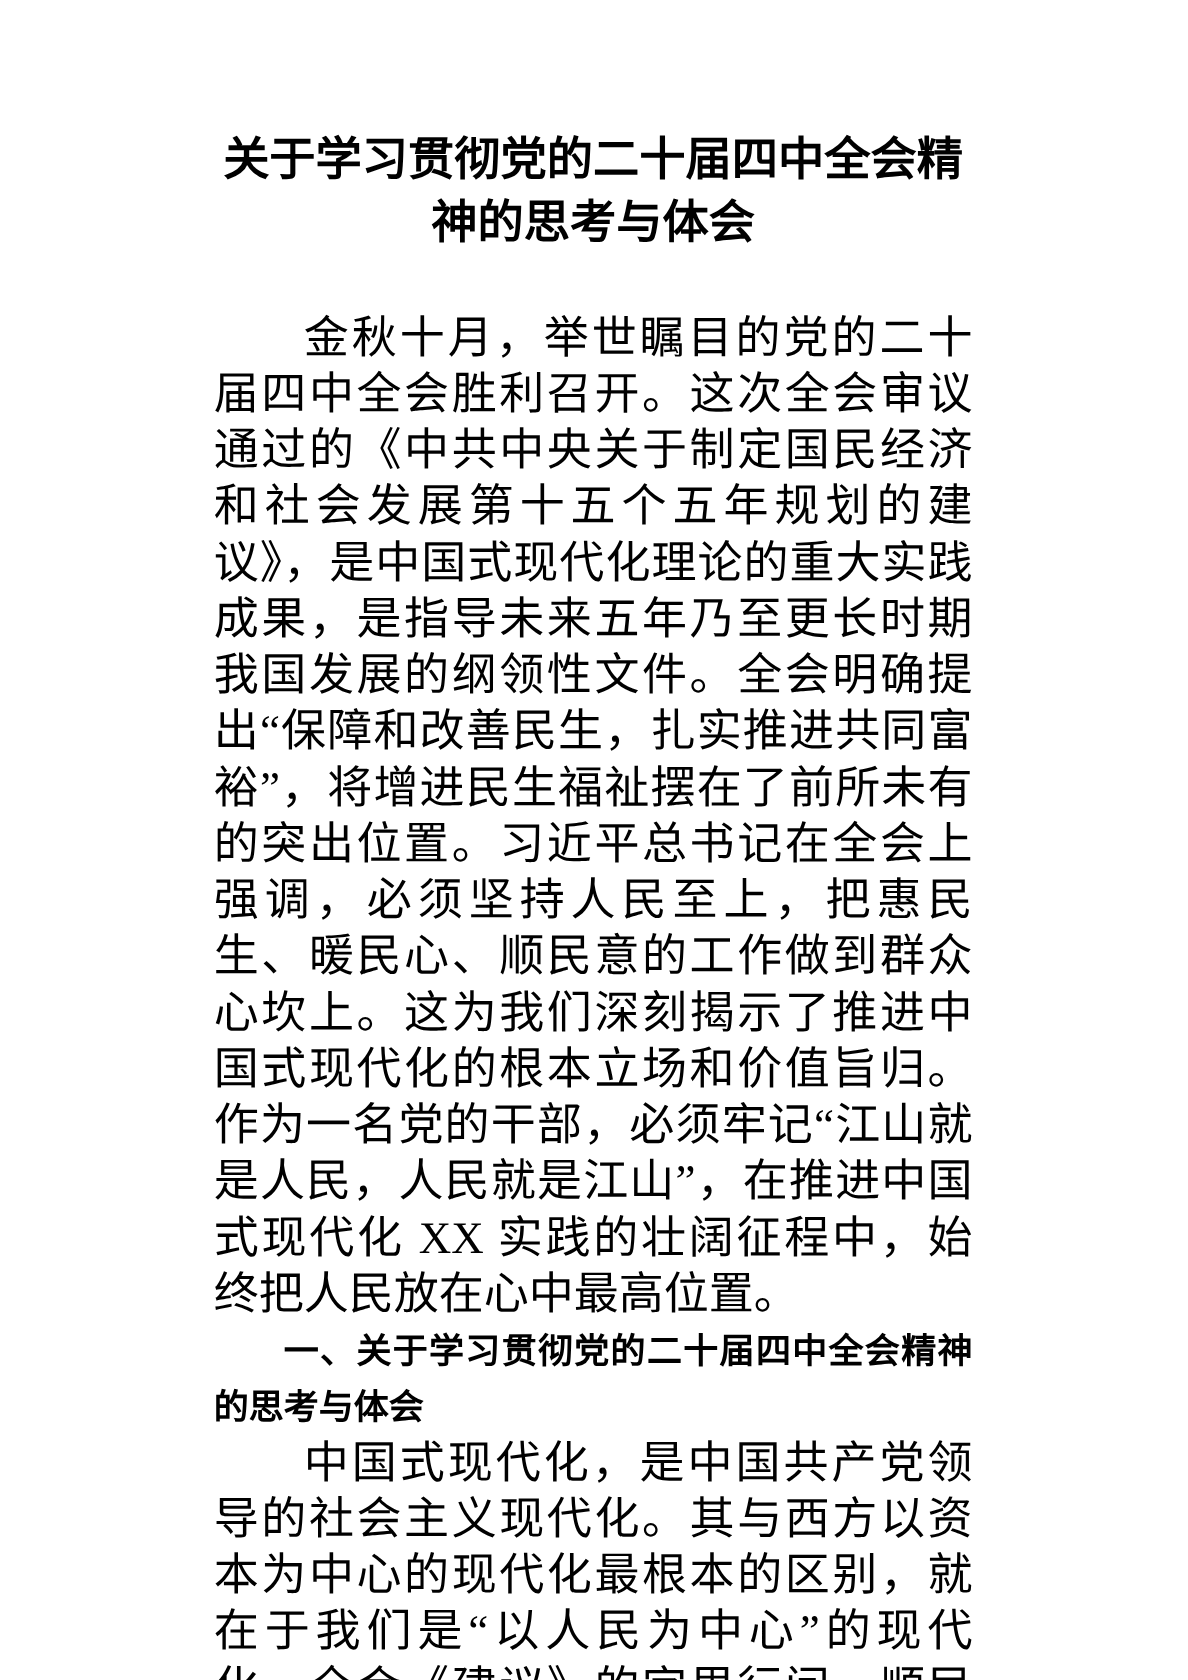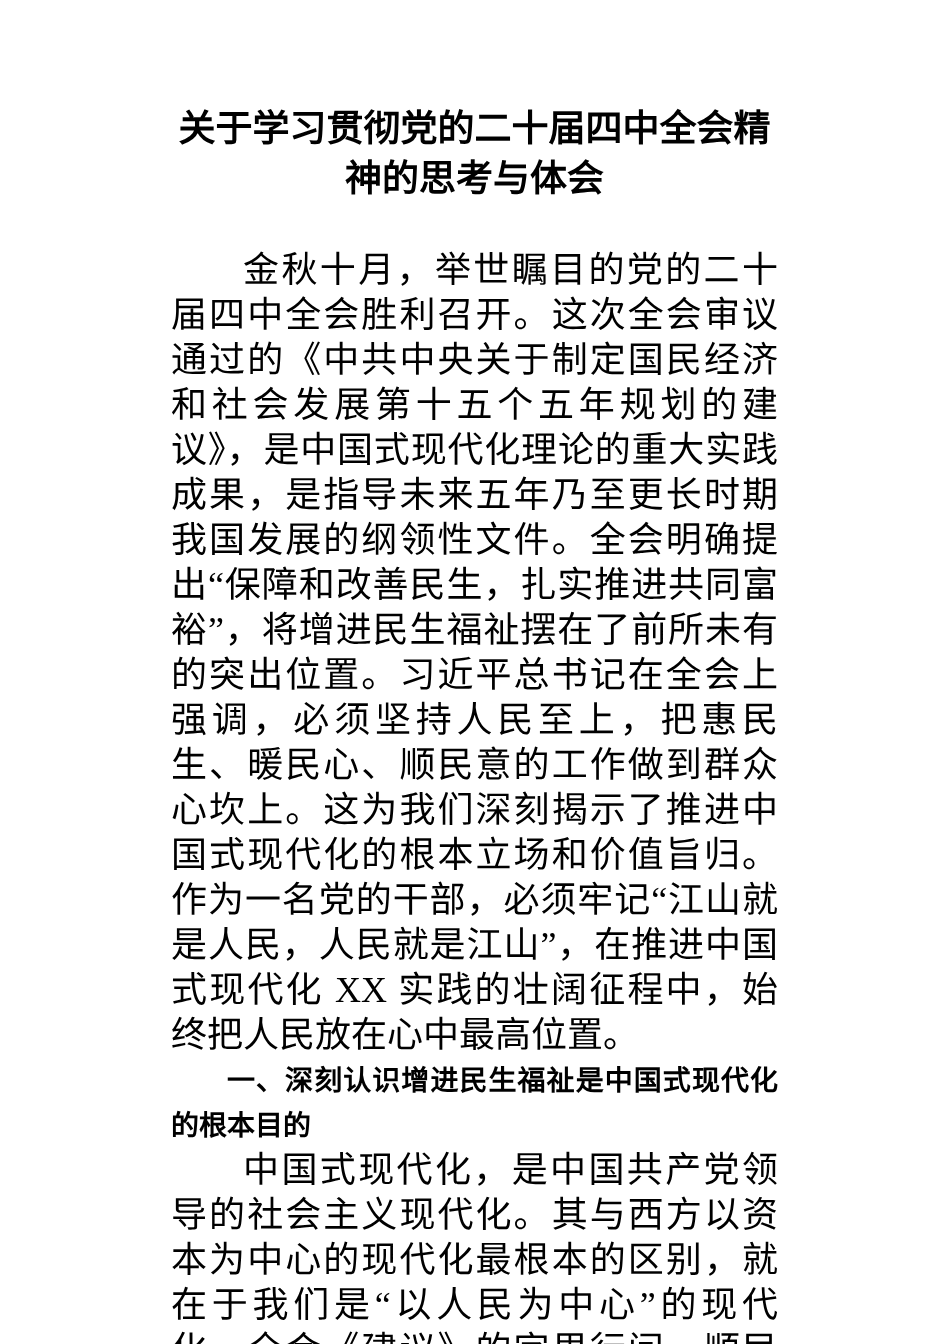--- a/index.html
+++ b/index.html
@@ -54,17 +54,17 @@
   }
 </style>
 </head>
 <body>
 
 <div class="page">
   <h1 class="doc-title">关于学习贯彻党的二十届四中全会精神的思考与体会</h1>
 
   <p class="body-para">金秋十月，举世瞩目的党的二十届四中全会胜利召开。这次全会审议通过的《中共中央关于制定国民经济和社会发展第十五个五年规划的建议》，是中国式现代化理论的重大实践成果，是指导未来五年乃至更长时期我国发展的纲领性文件。全会明确提出“保障和改善民生，扎实推进共同富裕”，将增进民生福祉摆在了前所未有的突出位置。习近平总书记在全会上强调，必须坚持人民至上，把惠民生、暖民心、顺民意的工作做到群众心坎上。这为我们深刻揭示了推进中国式现代化的根本立场和价值旨归。作为一名党的干部，必须牢记“江山就是人民，人民就是江山”，在推进中国式现代化 XX 实践的壮阔征程中，始终把人民放在心中最高位置。</p>
 
-  <h2 class="section-heading">一、深刻认识增进民生福祉是中国式现代化的根本目的</h2>
+  <h2 class="section-heading">一、关于学习贯彻党的二十届四中全会精神的思考与体会</h2>
 
   <p class="body-para">中国式现代化，是中国共产党领导的社会主义现代化。其与西方以资本为中心的现代化最根本的区别，就在于我们是“以人民为中心”的现代化。全会《建议》的字里行间，顺民意的工作做到群众心坎上，深刻回答了“现代化建设为了谁、依靠谁”的根本问题。</p>
 
 </div>
 
 </body></html>

